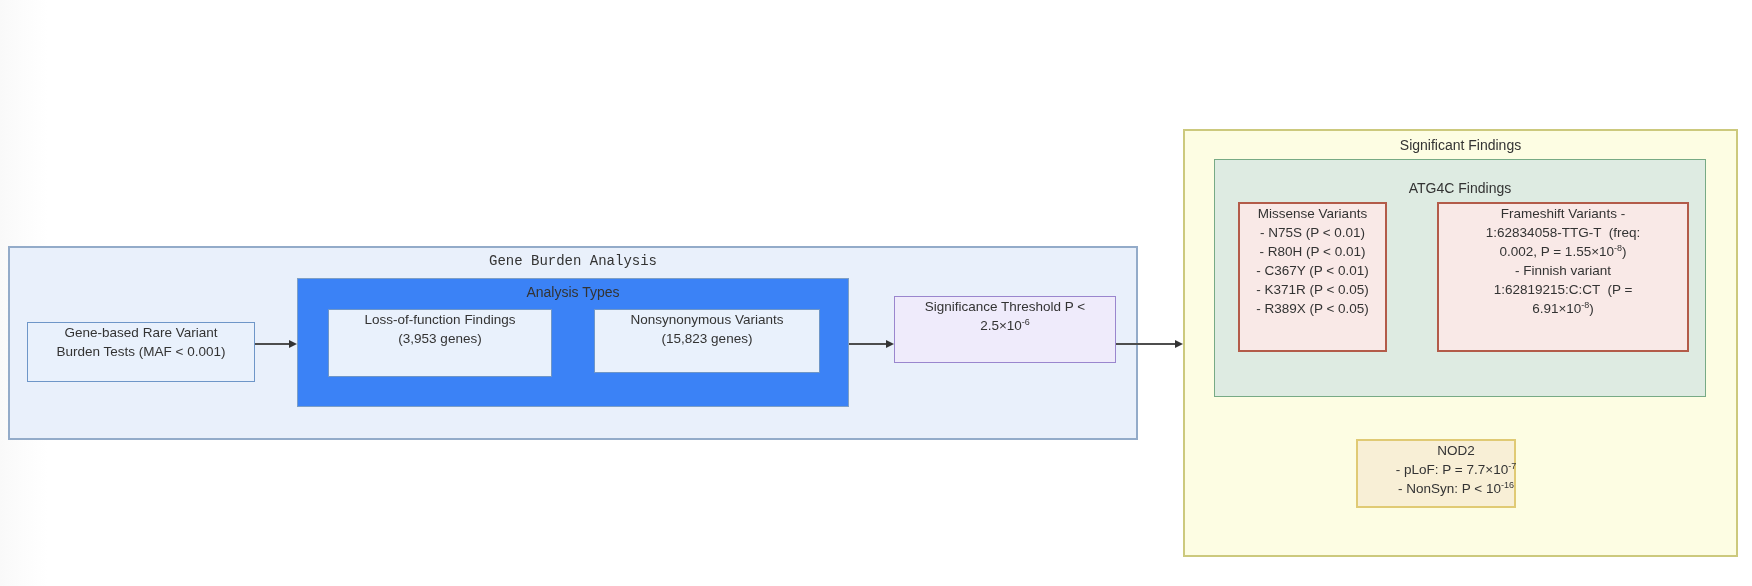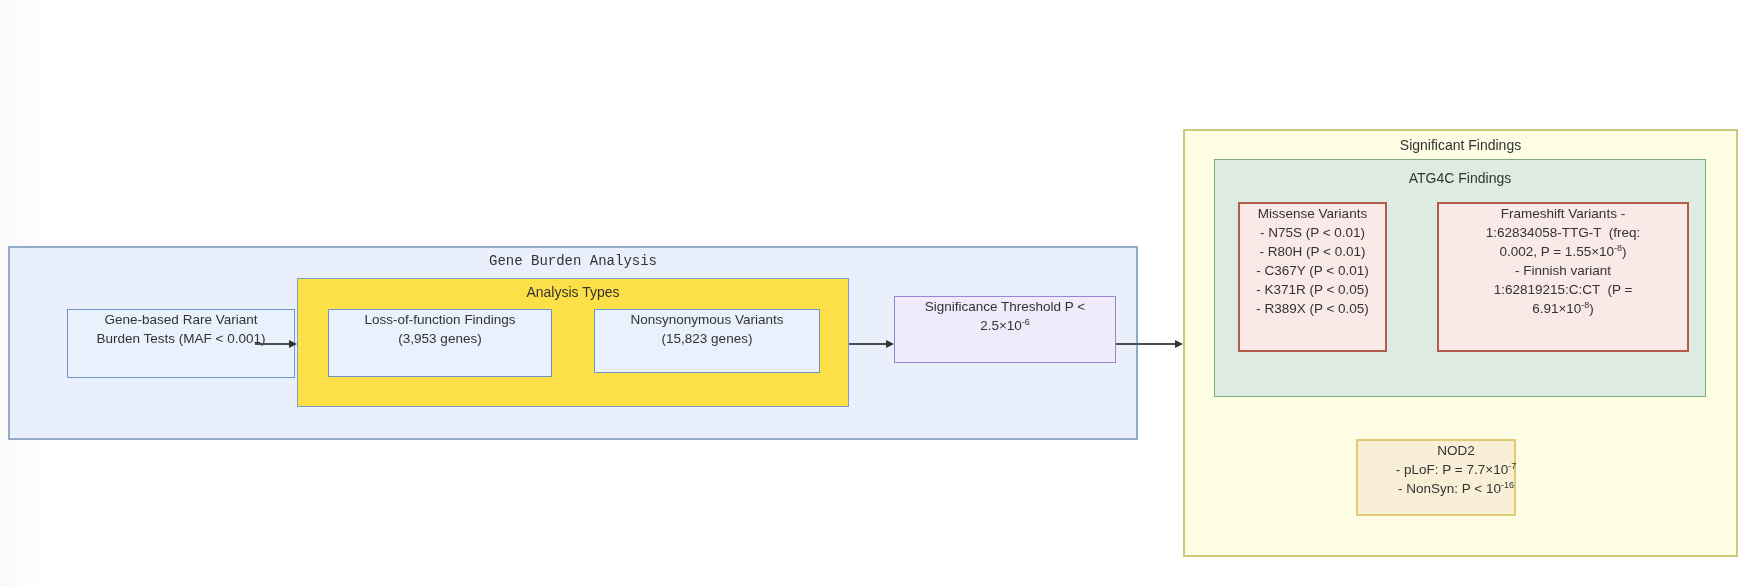--- a/index.html
+++ b/index.html
@@ -16,21 +16,21 @@
     background:linear-gradient(to right,#f9f9f9 0%,#fcfcfc 45%,#ffffff 100%);
   }
   .box{position:absolute;box-sizing:border-box;}
   .container-title{
     text-align:center;font-size:14px;line-height:17px;color:#333333;
   }
   .blue-container{
     background:#e9f0fb;border:2px solid #93abc9;
   }
   .analysis-container{
-    background:#fde047;border:1.5px solid #7d9fc6;
+    background:#3b82f6;border:1.5px solid #7d9fc6;
   }
   .yellow-container{
     background:#fdfde3;border:2px solid #ccc97d;
   }
   .green-container{
     background:#deebe2;border:1.5px solid #77aa85;
   }
   .node{
     position:absolute;box-sizing:border-box;
     display:flex;flex-direction:column;align-items:center;justify-content:flex-start;
@@ -56,21 +56,21 @@
 </head>
 <body>
 
 <div class="canvas">
 
   <div class="edge-strip"></div>
 
   <div class="box blue-container" style="left:8px;top:246px;width:1130px;height:194px;">
     <div class="container-title" style="padding-top:5px;font-family:Liberation Mono, monospace;">Gene Burden Analysis</div>
 
-    <div class="node blue-node" style="left:17px;top:61px;width:228px;height:69px;margin-left:40px;">
+    <div class="node blue-node" style="left:17px;top:74px;width:228px;height:60px;">
       <div class="line">Gene-based Rare Variant</div>
       <div class="line">Burden Tests (MAF &lt; 0.001)</div>
     </div>
 
     <div class="box analysis-container" style="left:287px;top:30px;width:552px;height:129px;">
       <div class="container-title" style="padding-top:5px;">Analysis Types</div>
 
       <div class="node blue-node" style="left:30px;top:30px;width:224px;height:68px;">
         <div class="line">Loss-of-function Findings</div>
         <div class="line">(3,953 genes)</div>
@@ -90,41 +90,41 @@
     <div class="arrow-line" style="left:245px;top:95px;width:34px;"></div>
     <div class="arrow-line" style="left:839px;top:95px;width:37px;"></div>
   </div>
 
   <div class="arrow-line" style="left:1116px;top:343px;width:59px;"></div>
 
   <div class="box yellow-container" style="left:1183px;top:129px;width:555px;height:428px;">
     <div class="container-title" style="padding-top:6px;">Significant Findings</div>
 
     <div class="box green-container" style="left:29px;top:28px;width:492px;height:238px;">
-      <div class="container-title" style="padding-top:10px;">ATG4C Findings</div>
+      <div class="container-title" style="padding-top:20px;">ATG4C Findings</div>
 
       <div class="node pink-node" style="left:23px;top:42px;width:149px;height:150px;">
         <div class="line">Missense Variants</div>
         <div class="line">- N75S (P &lt; 0.01)</div>
         <div class="line">- R80H (P &lt; 0.01)</div>
         <div class="line">- C367Y (P &lt; 0.01)</div>
         <div class="line">- K371R (P &lt; 0.05)</div>
         <div class="line">- R389X (P &lt; 0.05)</div>
       </div>
 
       <div class="node pink-node" style="left:222px;top:42px;width:252px;height:150px;">
         <div class="line">Frameshift Variants -</div>
         <div class="line">1:62834058-TTG-T  (freq:</div>
         <div class="line"><span>0.002, P = 1.55×10</span><sup>-8</sup><span>)</span></div>
         <div class="line">- Finnish variant</div>
         <div class="line">1:62819215:C:CT  (P =</div>
         <div class="line"><span>6.91×10</span><sup>-8</sup><span>)</span></div>
       </div>
     </div>
 
-    <div class="node gold-node" style="left:171px;top:308px;width:160px;height:77px;padding-left:40px;">
+    <div class="node gold-node" style="left:171px;top:308px;width:160px;height:69px;padding-left:40px;">
       <div class="line">NOD2</div>
       <div class="line"><span>- pLoF: P = 7.7×10</span><sup>-7</sup></div>
       <div class="line"><span>- NonSyn: P &lt; 10</span><sup>-16</sup></div>
     </div>
   </div>
 
 </div>
 
 </body></html>

